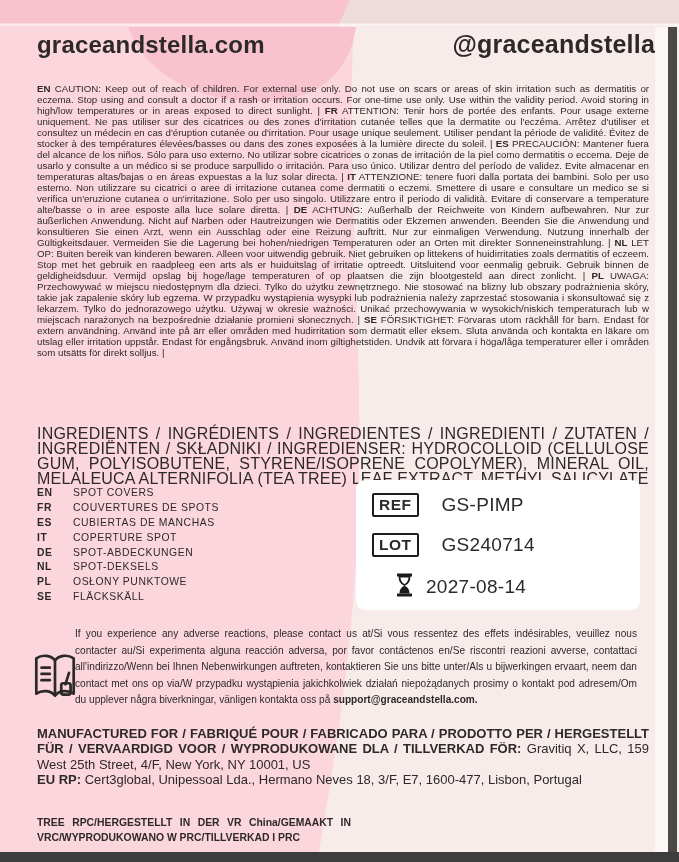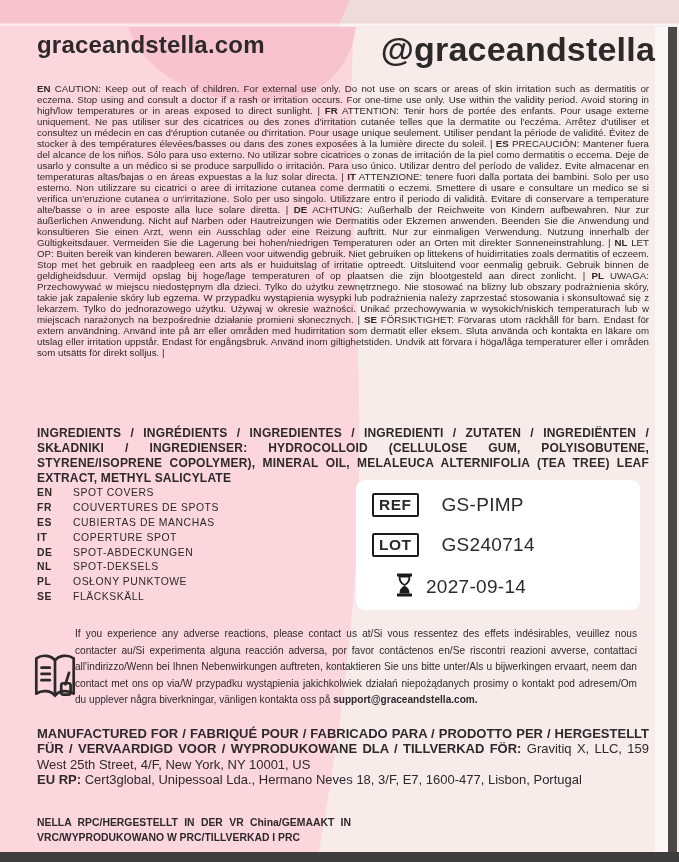--- a/index.html
+++ b/index.html
@@ -6,31 +6,31 @@
   .stage{
     position:relative;width:679px;height:862px;overflow:hidden;
     background:#eedcdc;color:#2d292b;
     font-family:"Liberation Sans", sans-serif;
     -webkit-font-smoothing:antialiased;
   }
   .abs{position:absolute;}
   svg.bg{position:absolute;left:0;top:0;}
 
   .site-title{left:37px;top:31px;font-size:24px;font-weight:bold;letter-spacing:.2px;}
-  .social-handle{right:24px;top:30px;font-size:34px;font-weight:bold;letter-spacing:.2px;}
+  .social-handle{right:24px;top:30px;font-size:25px;font-weight:bold;letter-spacing:.2px;}
 
   .caution{
     left:37px;top:83px;width:612px;max-height:341px;overflow:hidden;
     font-size:9.7px;line-height:11px;text-align:justify;
   }
   .caution b{font-weight:bold;}
 
   .ingredients{
     left:37px;top:426px;width:612px;
-    font-size:12px;font-weight:bold;line-height:15px;text-align:justify;letter-spacing:.2px;
+    font-size:16px;font-weight:normal;line-height:15px;text-align:justify;letter-spacing:.2px;
   }
 
   .langs{left:37px;top:487px;font-size:10.4px;letter-spacing:.55px;}
   .lang-row{display:flex;height:14.9px;align-items:baseline;}
   .lang-code{font-weight:bold;width:26px;flex:0 0 26px;}
   .lang-label{margin-left:10px;white-space:nowrap;}
 
   .refcard{
     left:356px;top:480px;width:284px;height:130px;
     background:#ffffff;border-radius:9px;
@@ -139,21 +139,21 @@
     </div>
     <div class="refrow row-exp">
       <span>
         <svg width="17" height="24" viewBox="0 0 17 24">
           <path d="M1,2 H16" stroke="#1c1c1c" stroke-width="3" fill="none"></path>
           <path d="M1,22 H16" stroke="#1c1c1c" stroke-width="3" fill="none"></path>
           <path d="M3.5,3.5 C3.5,9 6,11 8.5,12 C11,11 13.5,9 13.5,3.5 Z" stroke="#1c1c1c" stroke-width="1.8" fill="none"></path>
           <path d="M3.5,20.5 C3.5,16 6,13.8 8.5,12.8 C11,13.8 13.5,16 13.5,20.5 Z" fill="#1c1c1c"></path>
         </svg>
       </span>
-      <span class="expval">2027-09-14</span>
+      <span class="expval">2027-08-14</span>
     </div>
   </div>
 
   <div class="abs adverse-icon">
     <svg width="44" height="54" viewBox="0 0 42 52">
       <g stroke="#2d292b" stroke-width="2.6" fill="none" stroke-linejoin="round" stroke-linecap="round">
         <path d="M3,9 C9,5 17,6 21,11 C25,6 33,5 39,9 L39,43 C33,39 25,40 21,45 C17,40 9,39 3,43 Z"></path>
         <path d="M21,12 V44"></path>
         <path d="M8,18 H16"></path>
           <path d="M8,24 H16"></path>
@@ -166,18 +166,18 @@
   <div class="abs adverse"><span>If you experience any adverse reactions, please contact us at/Si vous ressentez des effets indésirables, veuillez nous contacter au/Si experimenta alguna reacción adversa, por favor contáctenos en/Se riscontri reazioni avverse, contattaci all'indirizzo/Wenn bei Ihnen Nebenwirkungen auftreten, kontaktieren Sie uns bitte unter/Als u bijwerkingen ervaart, neem dan contact met ons op via/W przypadku wystąpienia jakichkolwiek działań niepożądanych prosimy o kontakt pod adresem/Om du upplever några biverkningar, vänligen kontakta oss på</span> <b>support@graceandstella.com.</b></div>
 
   <div class="abs manufactured">
     <p class="p-intro"><b>MANUFACTURED FOR / FABRIQUÉ POUR / FABRICADO PARA / PRODOTTO PER / HERGESTELLT FÜR / VERVAARDIGD VOOR / WYPRODUKOWANE DLA / TILLVERKAD FÖR:</b> <span>Gravitiq X, LLC, 159 West 25th Street, 4/F, New York, NY 10001, US</span></p>
     <p><b>EU RP:</b> <span>Cert3global, Unipessoal Lda., Hermano Neves 18, 3/F, E7, 1600-477, Lisbon, Portugal</span></p>
   </div>
 
   <div class="abs madein">
 
 
-      <div class="made-line">NELLA RPC/HERGESTELLT IN DER VR China/GEMAAKT IN</div>
+      <div class="made-line">TREE RPC/HERGESTELLT IN DER VR China/GEMAAKT IN</div>
 
       <div class="made-line">VRC/WYPRODUKOWANO W PRC/TILLVERKAD I PRC</div>
     </div>
 
 </div>
 
 </body></html>

